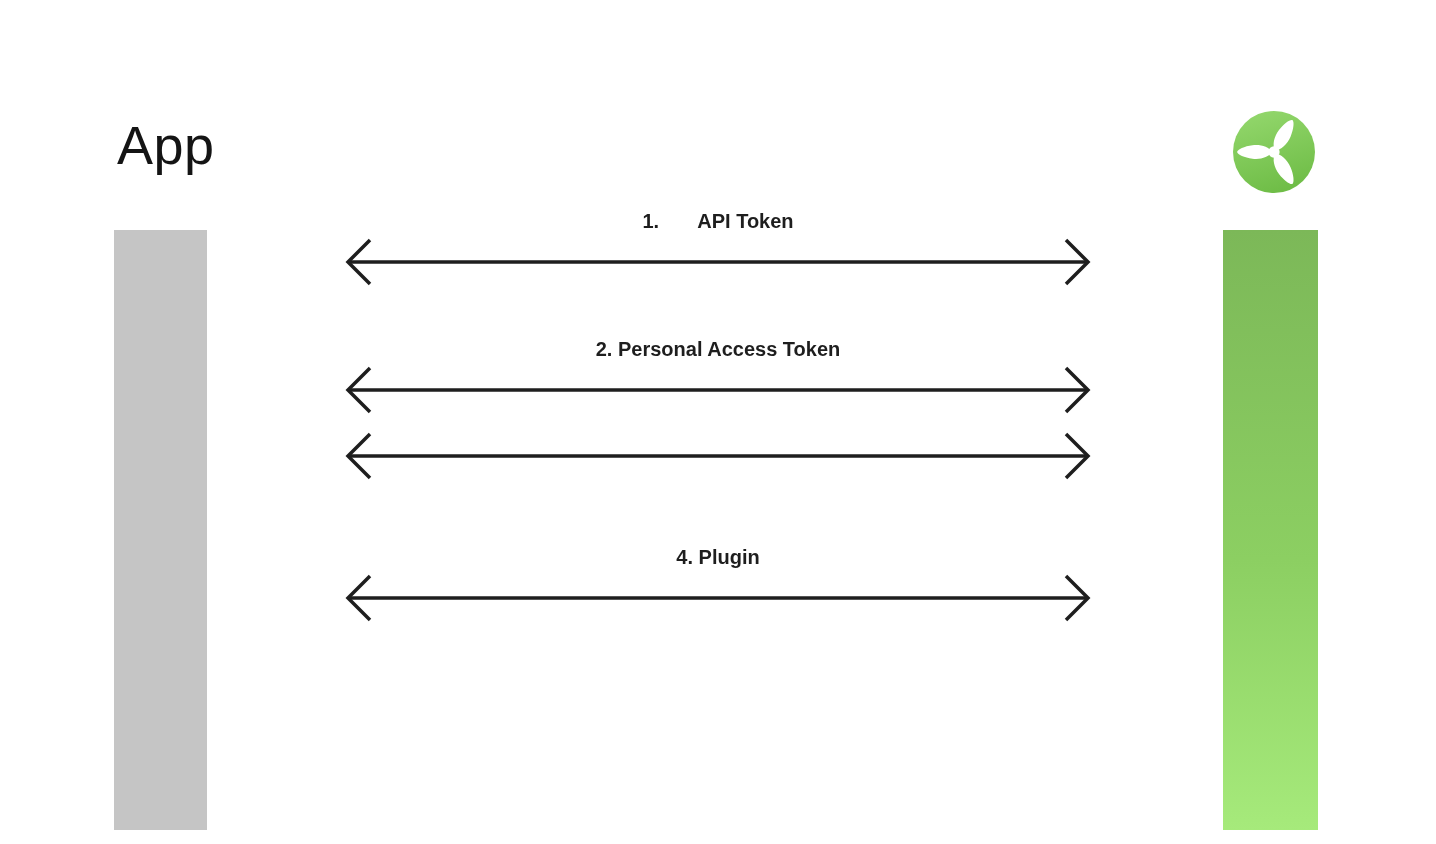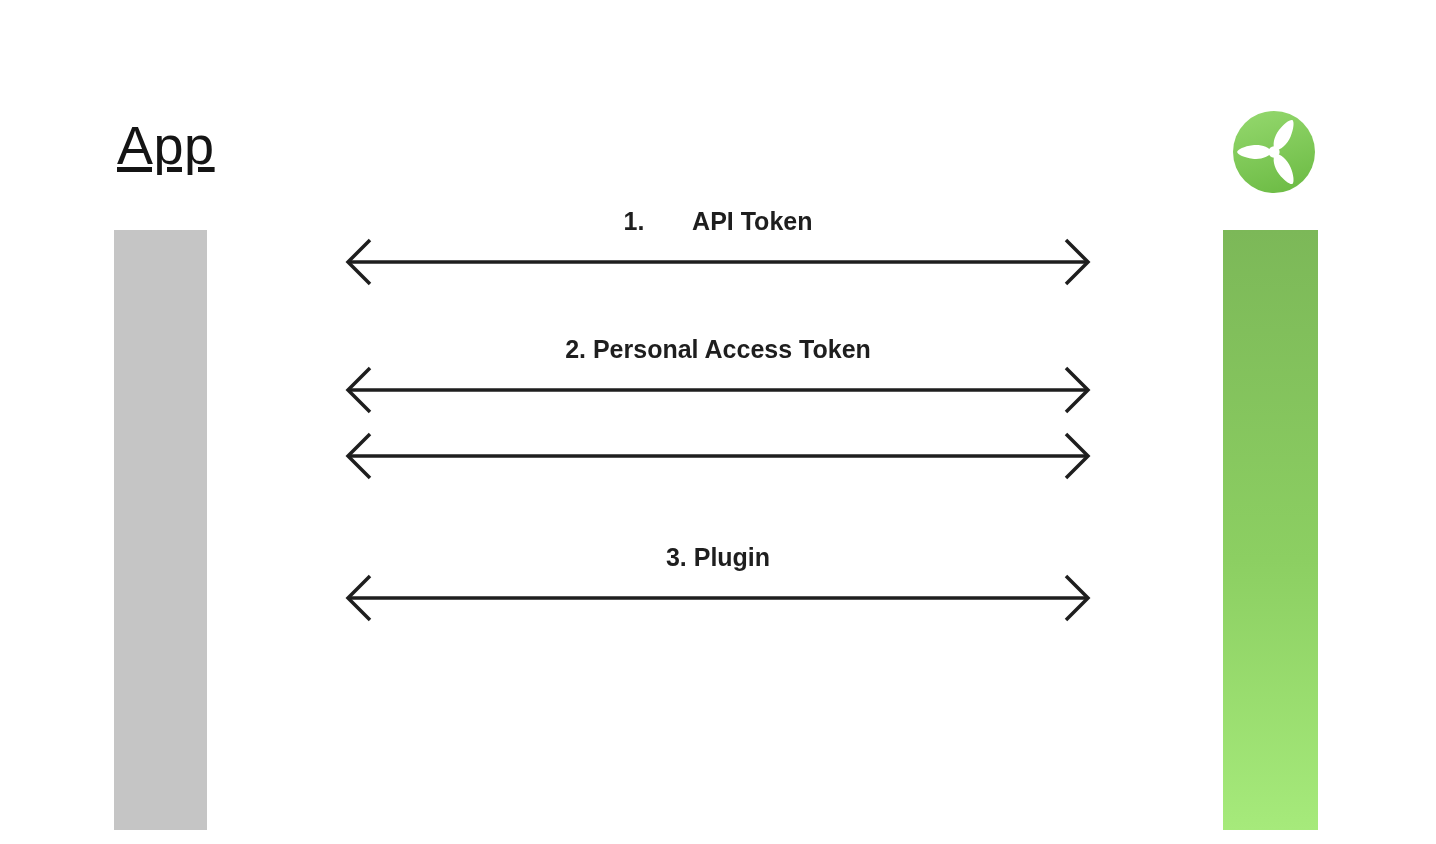--- a/index.html
+++ b/index.html
@@ -18,21 +18,20 @@
   }
   .app-title {
     position: absolute;
     left: 117px;
     top: 116px;
     font-size: 54px;
     font-weight: 400;
     color: #141414;
     line-height: 1.1;
     letter-spacing: 0.5px;
-    text-decoration: underline;
   }
   .logo {
     position: absolute;
     left: 1233px;
     top: 111px;
     width: 82px;
     height: 82px;
   }
   .left-bar {
     position: absolute;
@@ -60,21 +59,21 @@
   .row-1 { top: 334px; }
   .row-2 { top: 430px; }
   .row-3 { top: 542px; }
   .row-4 { top: 654px; }
   .connection-label {
     display: block;
     width: 100%;
     height: 30px;
     line-height: 30px;
     text-align: center;
-    font-size: 25px;
+    font-size: 20px;
     font-weight: 700;
     color: #1e1e1e;
     white-space: pre;
   }
   .arrow-svg {
     display: block;
     width: 750px;
     height: 52px;
   }
 </style>
@@ -126,21 +125,21 @@
 
   <div class="connection-row row-2">
     <svg class="arrow-svg" viewBox="0 0 750 52">
       <line x1="5" y1="26" x2="745" y2="26" stroke="#1e1e1e" stroke-width="3.5"></line>
       <polyline points="27,4 5,26 27,48" fill="none" stroke="#1e1e1e" stroke-width="3.5"></polyline>
       <polyline points="723,4 745,26 723,48" fill="none" stroke="#1e1e1e" stroke-width="3.5"></polyline>
     </svg>
   </div>
 
   <div class="connection-row row-3">
-    <span class="connection-label">3. Plugin</span>
+    <span class="connection-label">4. Plugin</span>
     <svg class="arrow-svg" viewBox="0 0 750 52">
       <line x1="5" y1="26" x2="745" y2="26" stroke="#1e1e1e" stroke-width="3.5"></line>
       <polyline points="27,4 5,26 27,48" fill="none" stroke="#1e1e1e" stroke-width="3.5"></polyline>
       <polyline points="723,4 745,26 723,48" fill="none" stroke="#1e1e1e" stroke-width="3.5"></polyline>
     </svg>
   </div>
 
 
 </div>
 

